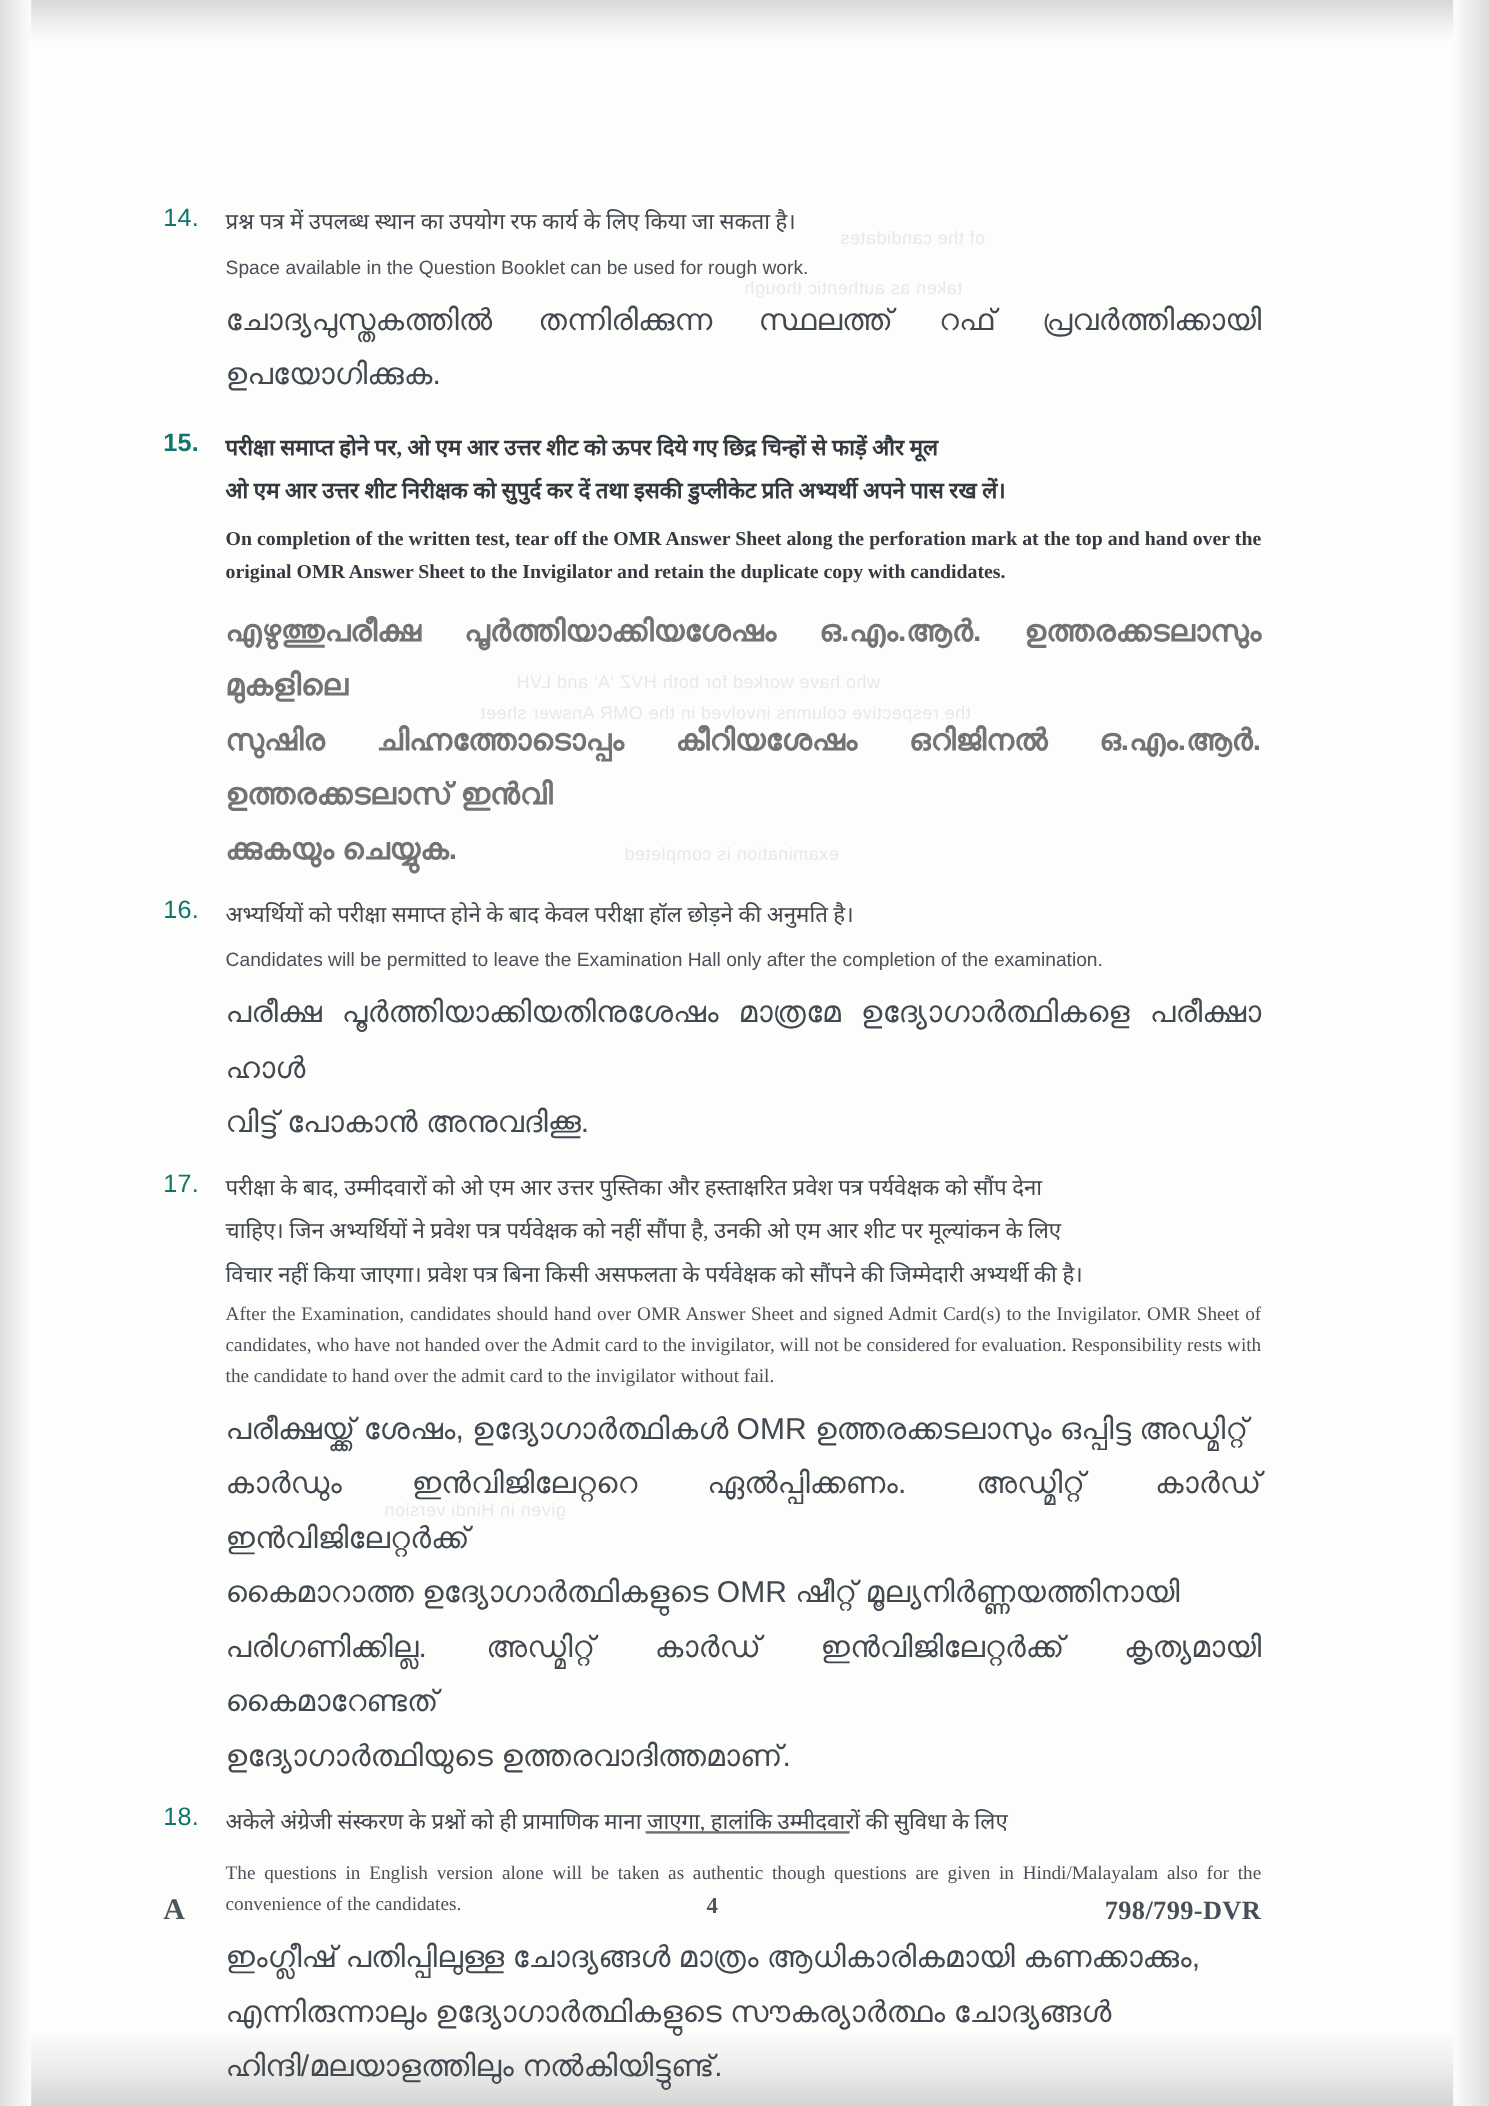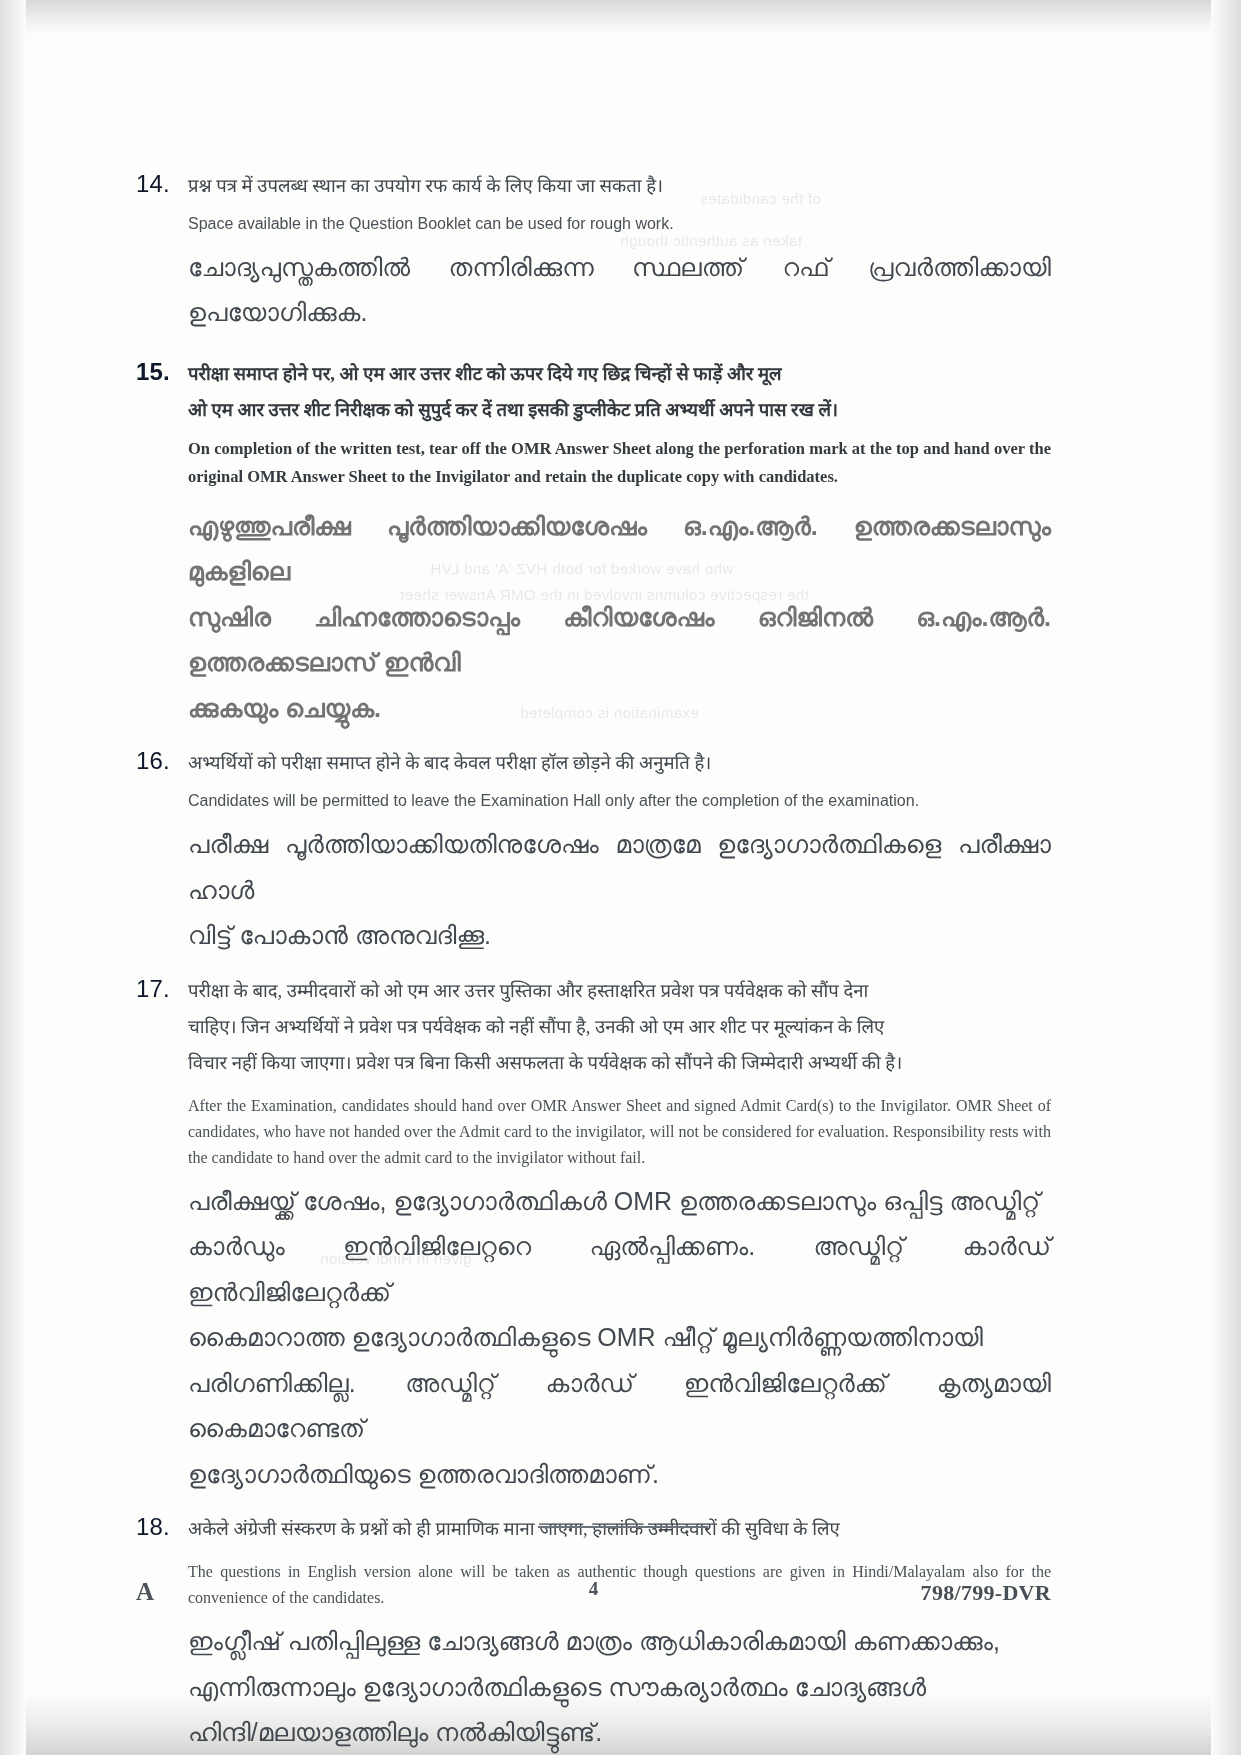--- a/index.html
+++ b/index.html
@@ -63,22 +63,22 @@
   }
 
   .item {
     display: flex;
     align-items: flex-start;
     margin-bottom: 6px;
   }
   .num {
     width: 52px;
     flex: 0 0 52px;
-    font-size: 24px;
-    color: #0f172a;
+    font-size: 21px;
+    color: #0f766e;
     font-family: "Liberation Sans", sans-serif;
     padding-top: 2px;
     letter-spacing: .2px;
   }
   .num.bold { font-weight: bold; }
   .body { flex: 1 1 auto; }
 
   .ln-hi {
     font-size: 18.5px;
     line-height: 1.95;
@@ -215,21 +215,21 @@
     </div>
 
     <div class="gap-sm"></div>
 
     <div class="item">
       <div class="num">17.</div>
       <div class="body">
         <div class="ln-hi ml-line stretch">परीक्षा के बाद, उम्मीदवारों को ओ एम आर उत्तर पुस्तिका और हस्ताक्षरित प्रवेश पत्र पर्यवेक्षक को सौंप देना</div>
         <div class="ln-hi ml-line stretch">चाहिए। जिन अभ्यर्थियों ने प्रवेश पत्र पर्यवेक्षक को नहीं सौंपा है, उनकी ओ एम आर शीट पर मूल्यांकन के लिए</div>
         <div class="ln-hi">विचार नहीं किया जाएगा। प्रवेश पत्र बिना किसी असफलता के पर्यवेक्षक को सौंपने की जिम्मेदारी अभ्यर्थी की है।</div>
-        <div class="ln-en just" style="margin-top:12px;">After the Examination, candidates should hand over OMR Answer Sheet and signed Admit Card(s) to the Invigilator. OMR Sheet of candidates, who have not handed over the Admit card to the invigilator, will not be considered for evaluation. Responsibility rests with the candidate to hand over the admit card to the invigilator without fail.</div>
+        <div class="ln-en just" style="margin-top:2px;">After the Examination, candidates should hand over OMR Answer Sheet and signed Admit Card(s) to the Invigilator. OMR Sheet of candidates, who have not handed over the Admit card to the invigilator, will not be considered for evaluation. Responsibility rests with the candidate to hand over the admit card to the invigilator without fail.</div>
         <div class="ln-ml">
           <span class="ml-line stretch">പരീക്ഷയ്ക്ക് ശേഷം, ഉദ്യോഗാർത്ഥികൾ OMR ഉത്തരക്കടലാസും ഒപ്പിട്ട അഡ്മിറ്റ്</span>
           <span class="ml-line stretch">കാർഡും ഇൻവിജിലേറ്ററെ ഏൽപ്പിക്കണം. അഡ്മിറ്റ് കാർഡ് ഇൻവിജിലേറ്റർക്ക്</span>
           <span class="ml-line stretch">കൈമാറാത്ത ഉദ്യോഗാർത്ഥികളുടെ OMR ഷീറ്റ് മൂല്യനിർണ്ണയത്തിനായി</span>
           <span class="ml-line stretch">പരിഗണിക്കില്ല. അഡ്മിറ്റ് കാർഡ് ഇൻവിജിലേറ്റർക്ക് കൃത്യമായി കൈമാറേണ്ടത്</span>
           <span class="ml-line">ഉദ്യോഗാർത്ഥിയുടെ ഉത്തരവാദിത്തമാണ്.</span>
         </div>
       </div>
     </div>
 

